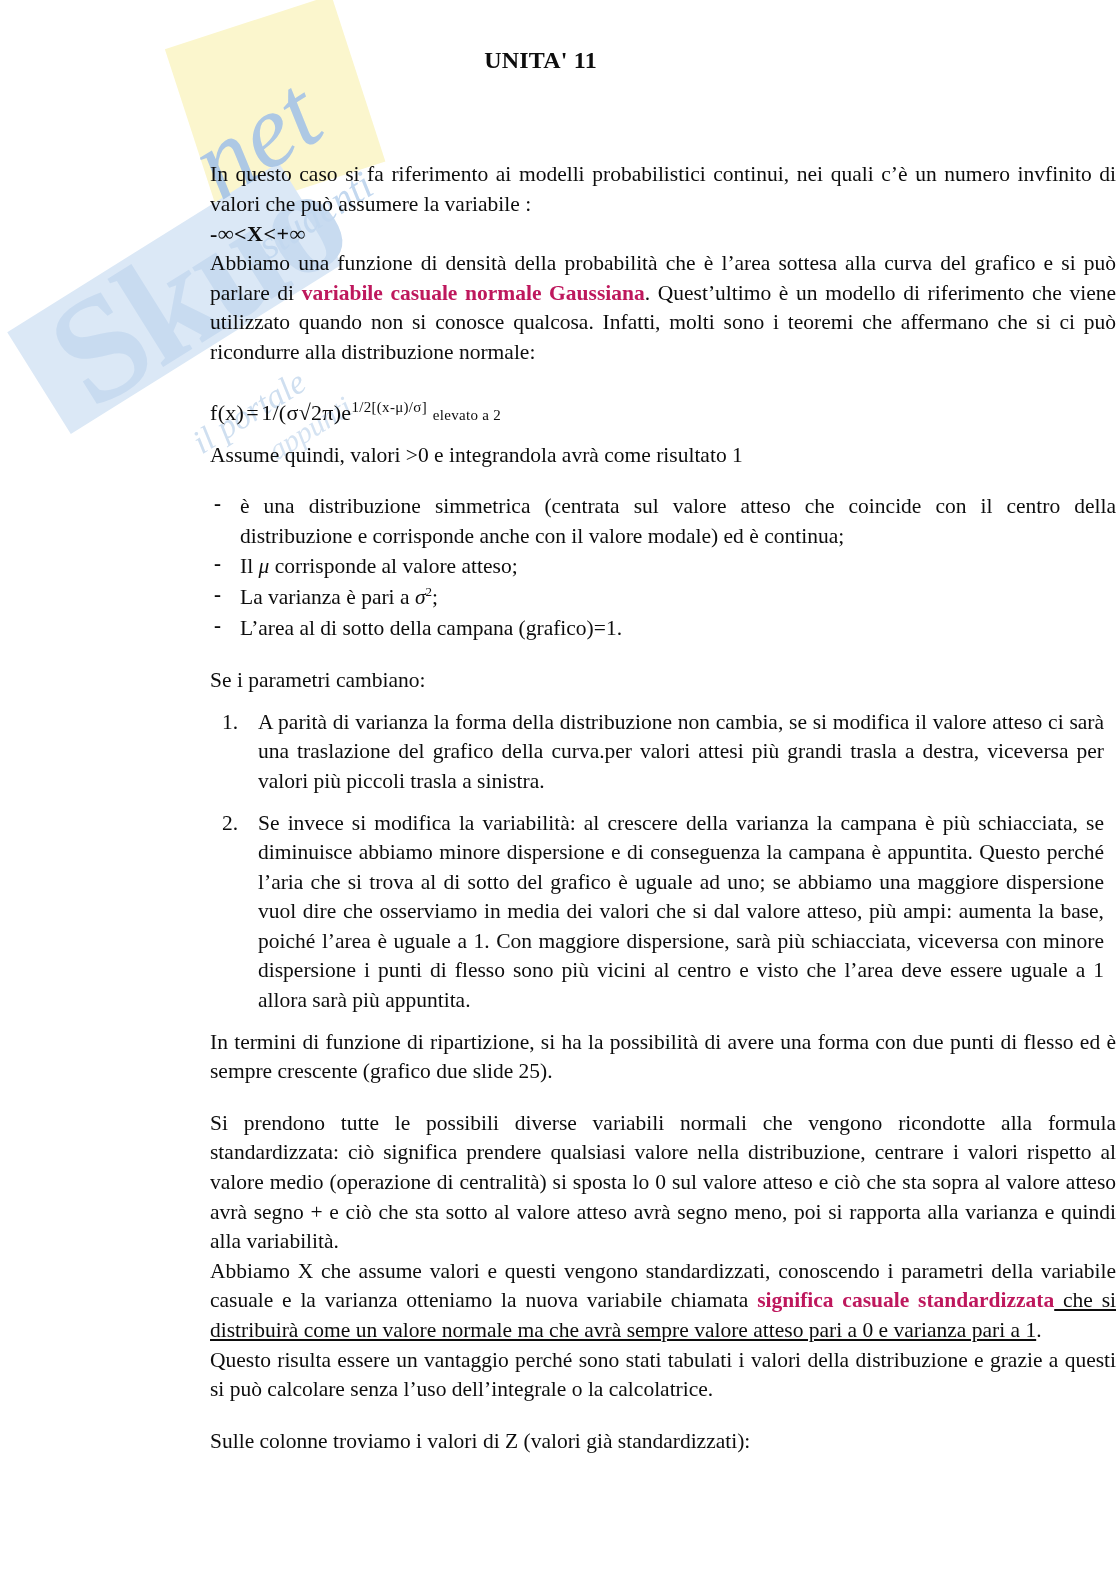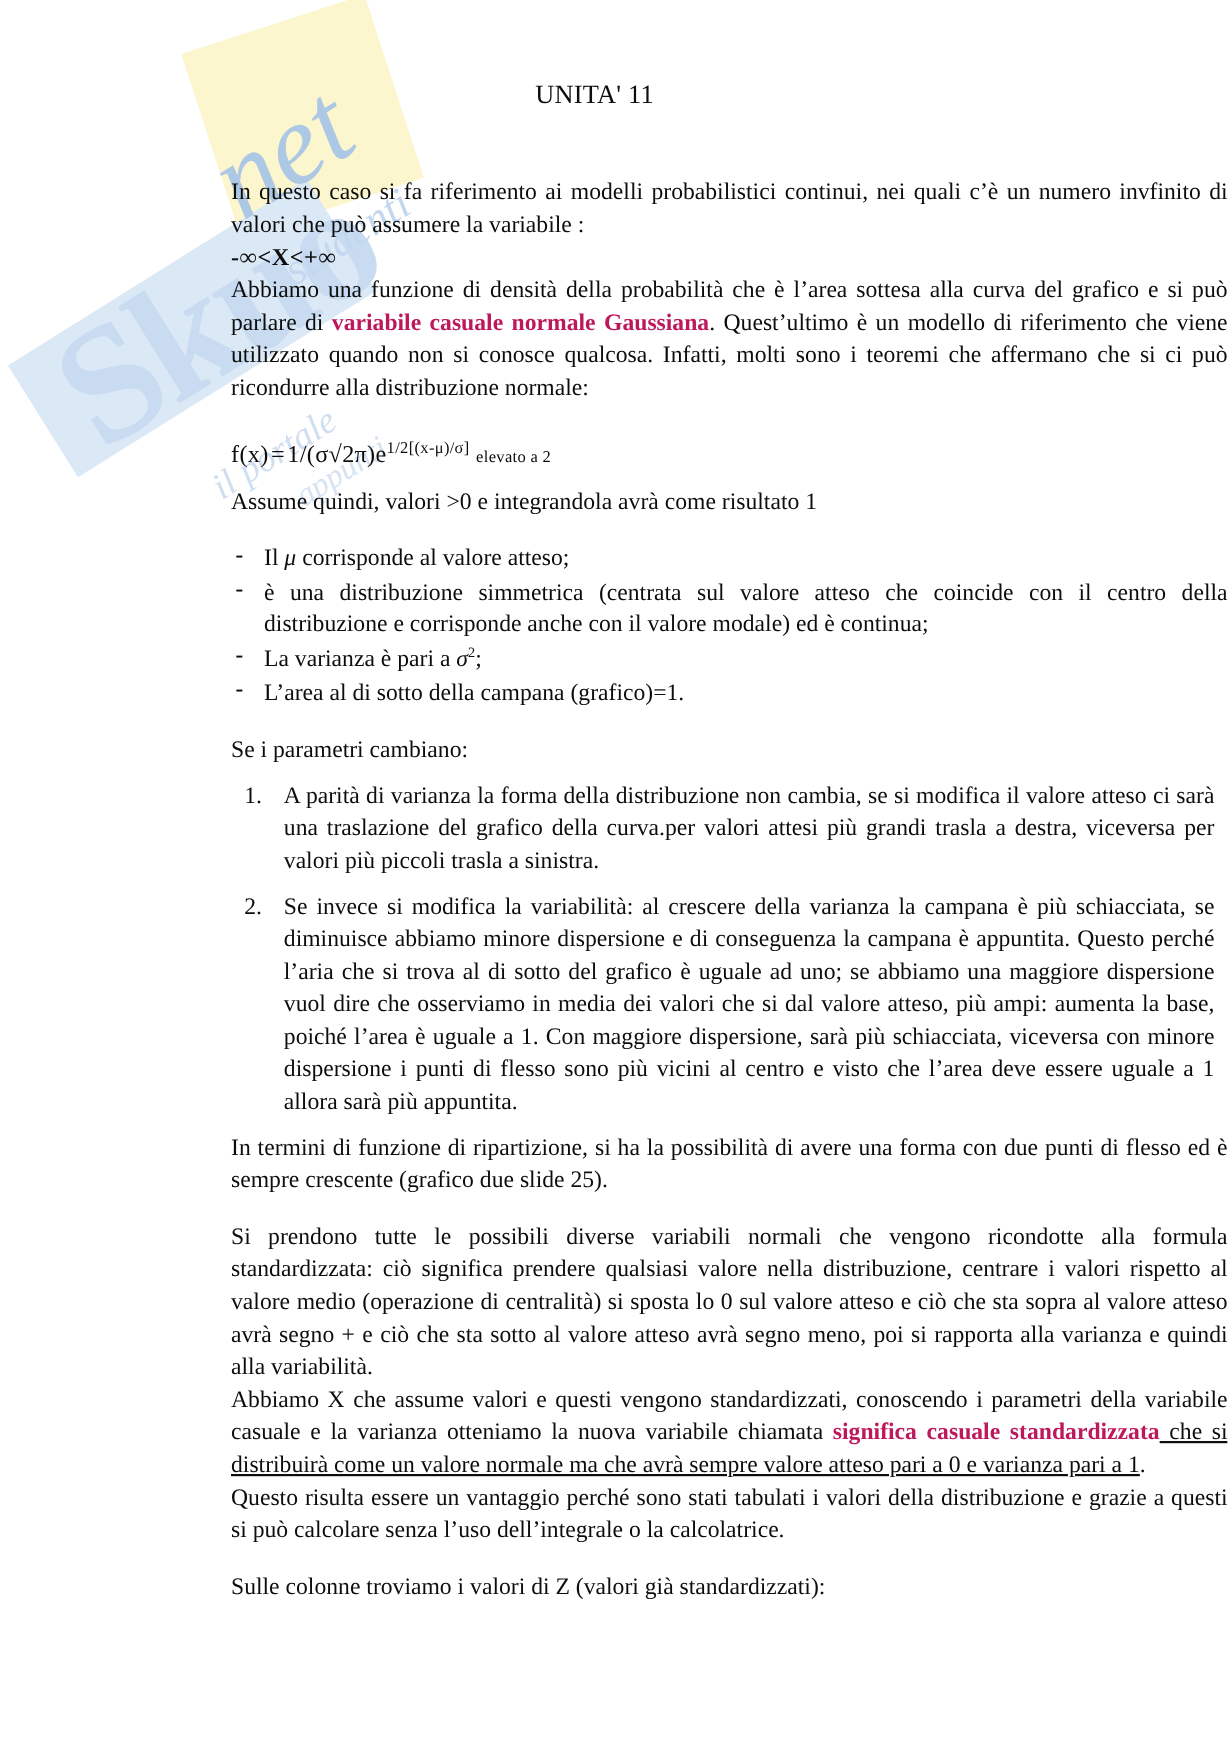--- a/index.html
+++ b/index.html
@@ -31,25 +31,25 @@
   
   .page {
     position: absolute;
     left: 0; top: 0;
     width: 1116px;
     z-index: 2;
   }
 
   .doc-title {
     text-align: center;
-    font-weight: normal;
+    font-weight: bold;
     font-size: 24px;
     letter-spacing: 0.2px;
     margin: 0;
-    padding-top: 74px;
+    padding-top: 47px;
     padding-right: 35px;
   }
 
   .content {
     margin: 0 auto;
     width: 910px;
     padding-left: 105px;
     padding-right: 101px;
     box-sizing: content-box;
     width: 906px;
@@ -197,22 +197,22 @@
     <div class="formula"><span>f(x) = 1/(σ√2π)e</span><span class="sup">1/2[(x-μ)/σ]</span> <span class="small">elevato a 2</span></div>
 
     <div class="gap-sm"></div>
 
     <p class="para noj">Assume quindi, valori &gt;0 e integrandola avrà come risultato 1</p>
 
     <div class="gap-md"></div>
 
 
     <ul class="dash-list">
+      <li>è una distribuzione simmetrica (centrata sul valore atteso che coincide con il centro della distribuzione e corrisponde anche con il valore modale) ed è continua;</li>
       <li><span>Il </span><span class="mathit">μ</span><span> corrisponde al valore atteso;</span></li>
-      <li>è una distribuzione simmetrica (centrata sul valore atteso che coincide con il centro della distribuzione e corrisponde anche con il valore modale) ed è continua;</li>
       <li><span>La varianza è pari a </span><span class="mathit">σ</span><sup class="sq">2</sup><span>;</span></li>
       <li>L’area al di sotto della campana (grafico)=1.</li>
     </ul>
 
     <div class="gap-md"></div>
 
     <p class="para noj">Se i parametri cambiano:</p>
 
     <ol class="num-list">
       <li>A parità di varianza la forma della distribuzione non cambia, se si modifica il valore atteso ci sarà una traslazione del grafico della curva.per valori attesi più grandi trasla a destra, viceversa per valori più piccoli trasla a sinistra.</li>

